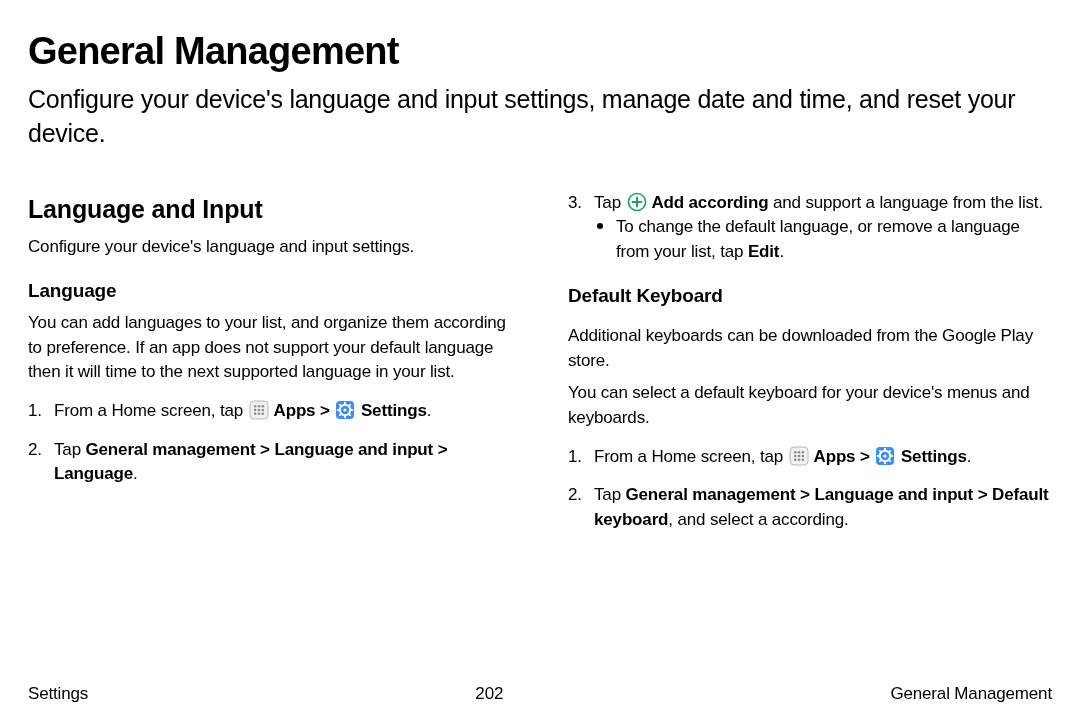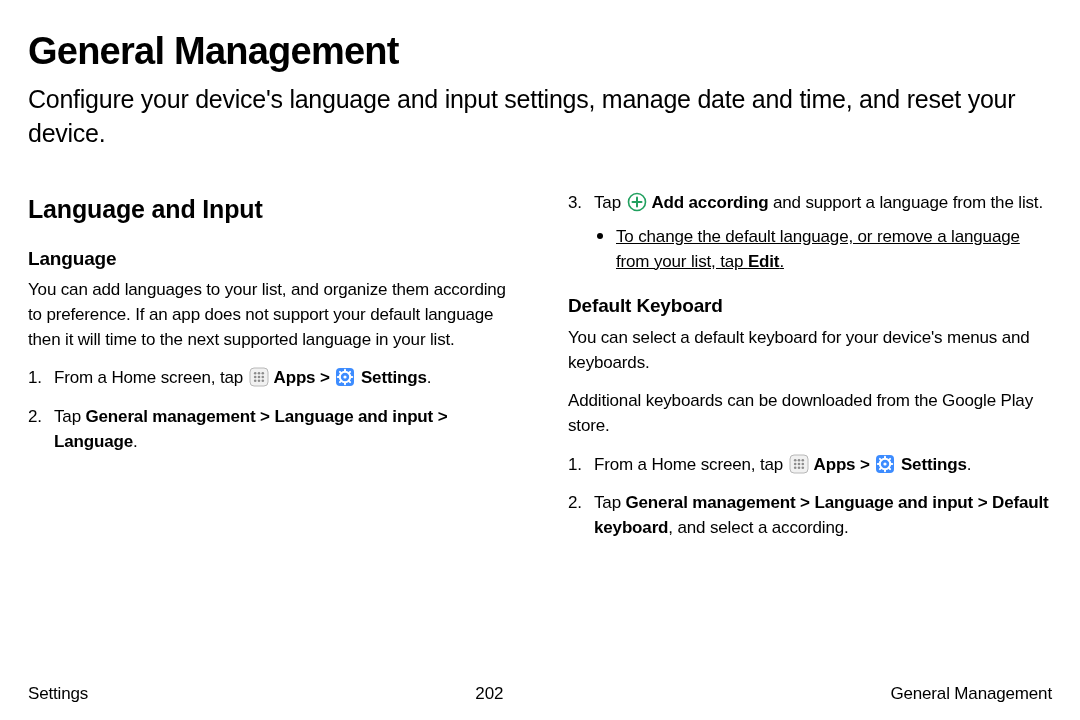--- a/index.html
+++ b/index.html
@@ -62,22 +62,20 @@
     margin-bottom: 14px;
   }
   ol > li::before {
     content: counter(li) ".";
     position: absolute;
     left: 0;
     top: 0;
   }
   ul.bullet {
     list-style: none;
-    margin-top: 10px;
-    text-decoration: underline;
   }
   ul.bullet > li {
     position: relative;
     padding-left: 22px;
     margin-bottom: 10px;
   }
   ul.bullet > li::before {
     content: "";
     position: absolute;
     left: 3px;
@@ -143,20 +141,21 @@
   </defs>
 </svg>
 
 <h1 class="page-title">General Management</h1>
 <p class="page-intro">Configure your device's language and input settings, manage date and time, and reset your device.</p>
 
 <div class="columns">
 
   <div class="col">
     <div class="h2">Language and Input</div>
+    <p class="sub">Configure your device's language and input settings.</p>
 
     <div class="h3">Language</div>
     <p>You can add languages to your list, and organize them according to preference. If an app does not support your default language then it will time to the next supported language in your list.</p>
 
     <ol>
       <li>
         <span>From a Home screen, tap </span><span class="inline-icon">
             <svg width="20" height="20">
               <use href="#ic-apps"></use>
             </svg>
@@ -188,22 +187,22 @@
           </span><span class="b"> Add according</span><span> and support a language from the list.</span>
         <ul class="bullet">
           <li>
             <span>To change the default language, or remove a language from your list, tap </span><span class="b">Edit</span><span>.</span>
           </li>
         </ul>
       </li>
     </ol>
 
     <div class="h3">Default Keyboard</div>
+    <p class="sub" style="margin-top:14px;">Additional keyboards can be downloaded from the Google Play store.</p>
     <p class="sub">You can select a default keyboard for your device's menus and keyboards.</p>
-    <p class="sub" style="margin-top:14px;">Additional keyboards can be downloaded from the Google Play store.</p>
 
     <ol>
       <li>
         <span>From a Home screen, tap </span><span class="inline-icon">
             <svg width="20" height="20">
               <use href="#ic-apps"></use>
             </svg>
           </span><span class="b"> Apps</span>
         <span class="b chev">&gt;</span>
         <span class="inline-icon">

